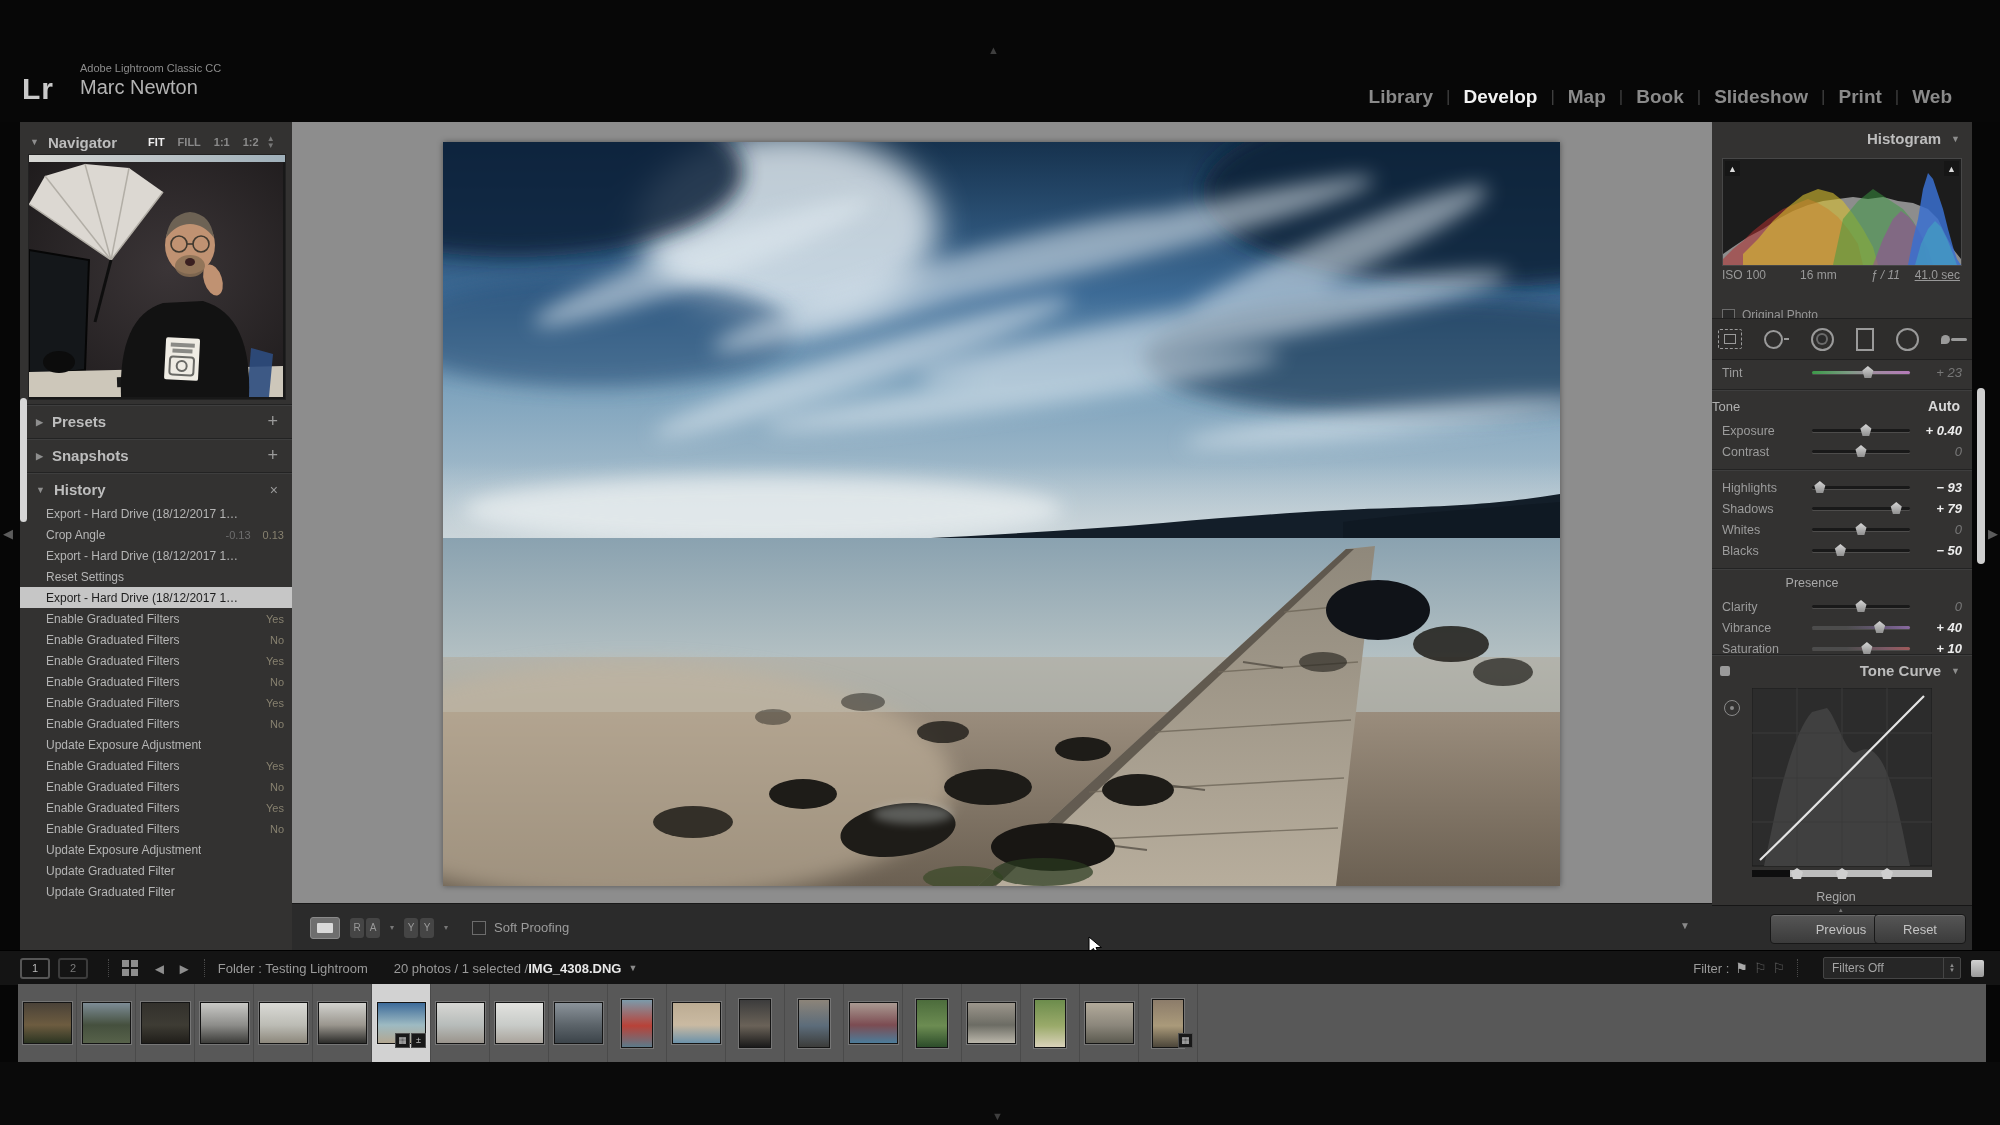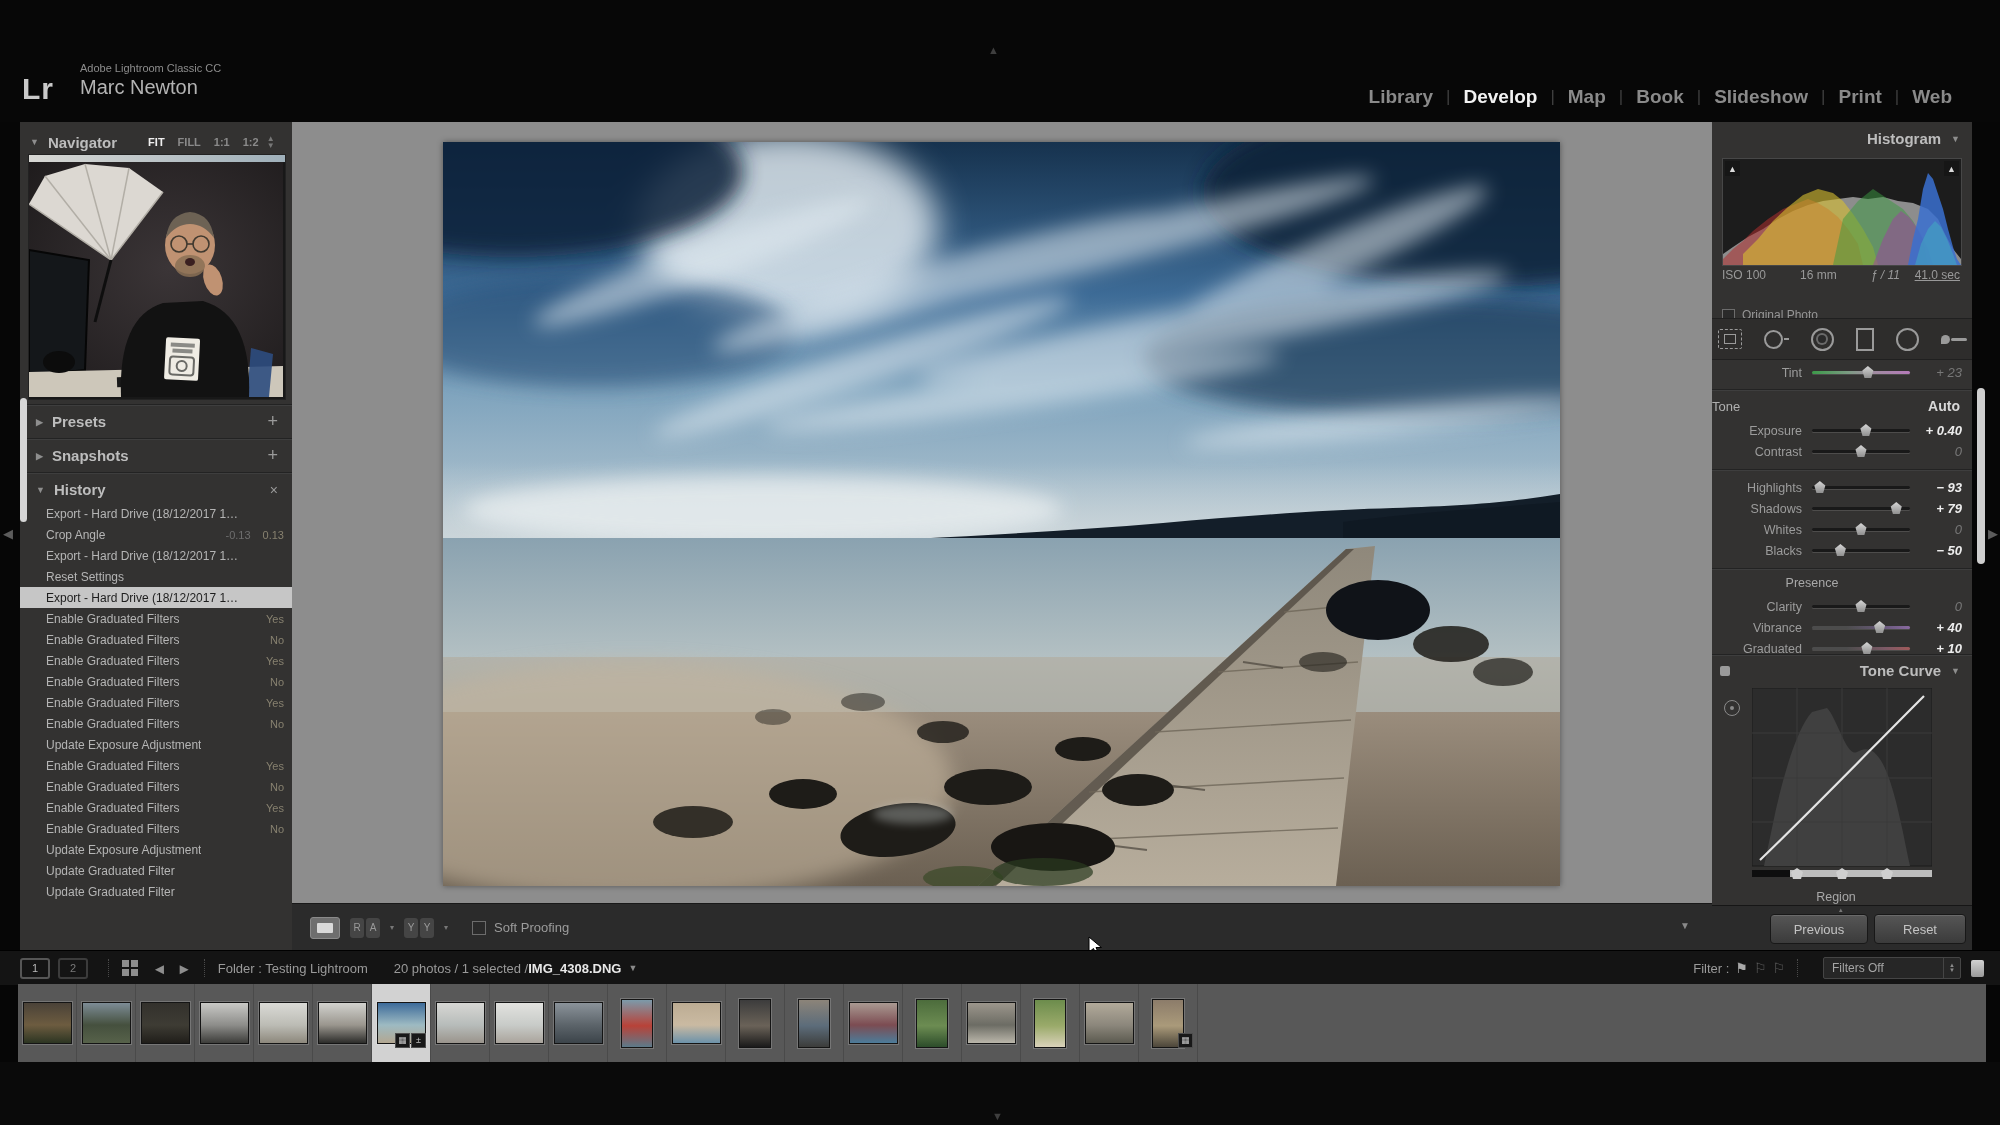--- a/index.html
+++ b/index.html
@@ -51,21 +51,21 @@
   .clipwell{position:absolute;top:2px;width:15px;height:15px;background:#161616;color:#dcdcdc;
     font-size:9px;display:flex;align-items:center;justify-content:center;}
   #hist-stats{left:10px;top:146px;width:238px;display:flex;font-size:12px;color:#999;}
   #orig-photo{left:10px;top:186px;display:flex;align-items:center;gap:7px;font-size:12px;color:#969696;}
   .cbox{width:12px;height:12px;border:1px solid #6c6c6c;background:#2a2a2a;}
   #tool-strip{left:0;top:196px;width:260px;height:40px;background:#2e2d2c;border-top:1px solid #202020;
      border-bottom:1px solid #202020;display:flex;align-items:center;justify-content:center;gap:22px;}
   .tool{color:#a2a2a2;display:flex;align-items:center;justify-content:center;}
   
   .srow{display:flex;align-items:center;height:21px;padding-left:10px;}
-  .slabel{width:80px;text-align:right;font-size:12.5px;color:#9c9c9c;padding-right:10px;}
+  .slabel{width:80px;text-align:left;font-size:12.5px;color:#9c9c9c;padding-right:10px;}
   .strack{position:relative;width:98px;height:3px;background:#191919;border-radius:2px;
      box-shadow:0 1px 0 rgba(255,255,255,.13);}
   .strack.tint{background:linear-gradient(90deg,#3c9a49 0%,#7d9b84 38%,#9a8f9a 55%,#b57ab9 100%);}
   .strack.vibrance{background:linear-gradient(90deg,#4c4c4c 35%,#6a5a7d 75%,#8a6aa0 100%);}
   .strack.saturation{background:linear-gradient(90deg,#4c4c4c 35%,#7d5a66 75%,#a05a5a 100%);}
   .shandle{position:absolute;top:-5px;width:12px;height:12px;margin-left:-6px;
      background:linear-gradient(#d6d6d6,#8f8f8f);
      clip-path:polygon(50% 0,96% 38%,78% 100%,22% 100%,4% 38%);}
   .sval{margin-left:auto;margin-right:10px;width:46px;text-align:right;font-size:13px;color:#ededed;font-weight:bold;font-style:italic;}
   .sval.dim{color:#777;font-weight:normal;}
@@ -528,21 +528,21 @@
             <span class="sval dim">0</span>
           </div>
           <div class="srow">
             <span class="slabel">Vibrance</span>
             <div class="strack vibrance">
               <div class="shandle" style="left: 69%;"></div>
             </div>
             <span class="sval">+ 40</span>
           </div>
           <div class="srow">
-            <span class="slabel">Graduated</span>
+            <span class="slabel">Saturation</span>
             <div class="strack saturation">
               <div class="shandle" style="left: 56%;"></div>
             </div>
             <span class="sval">+ 10</span>
           </div>
         </div>
     </div>
 
     <div class="divline abs" style="left:0;top:532px;width:260px;"></div>
     <div class="abs panel-hd" style="left:0;top:540px;width:248px;justify-content:flex-end;">
@@ -572,21 +572,21 @@
           <polygon points="45,180 51,184 49,191 41,191 39,184"></polygon>
           <polygon points="90,180 96,184 94,191 86,191 84,184"></polygon>
           <polygon points="135,180 141,184 139,191 131,191 129,184"></polygon>
         </g>
       </svg>
     </div>
     <div class="abs" style="left:0;top:768px;width:248px;text-align:center;font-size:12.5px;color:#a8a8a8;">Region</div>
 
     <div id="right-footer" class="abs">
       <span class="foot-mark" style="left:127px;">▴</span>
-      <div class="lr-btn abs" style="left:58px;top:8px;width:96px;height:28px;">Previous</div>
+      <div class="lr-btn abs" style="left:58px;top:8px;width:96px;height:28px;padding-left:22px;">Previous</div>
       <div class="lr-btn abs" style="left:162px;top:8px;width:90px;height:28px;">Reset</div>
     </div>
   </div>
 
   <div class="abs" style="left:1977px;top:388px;width:8px;height:176px;background:#cfcfcf;border-radius:4px;"></div>
   <div class="abs edge-arrow" style="left:1988px;top:526px;">▶</div>
 
   <div id="fs-bar" class="abs">
     <div style="display:flex;align-items:center;padding-left:20px;">
       <div class="winbox">1</div>

